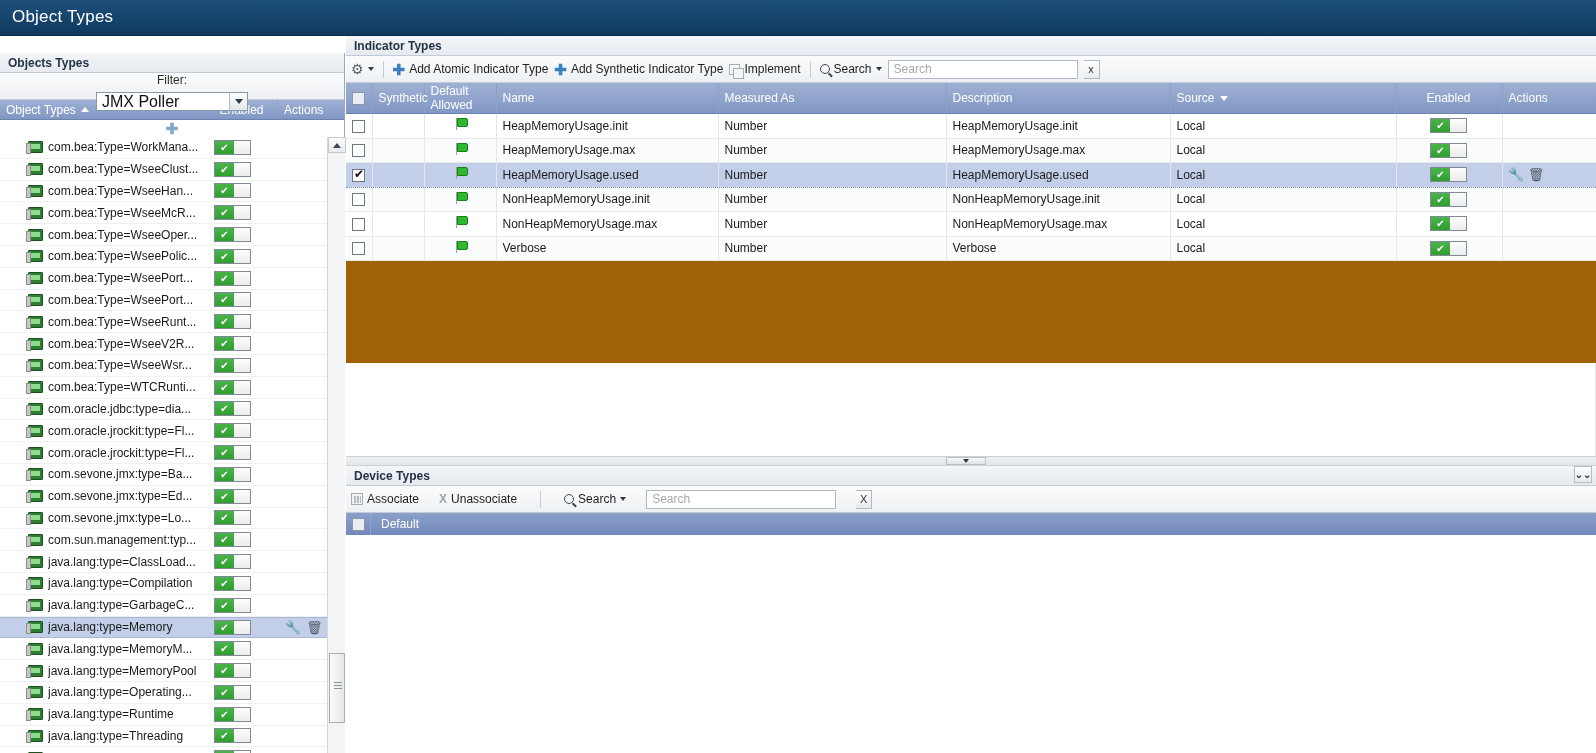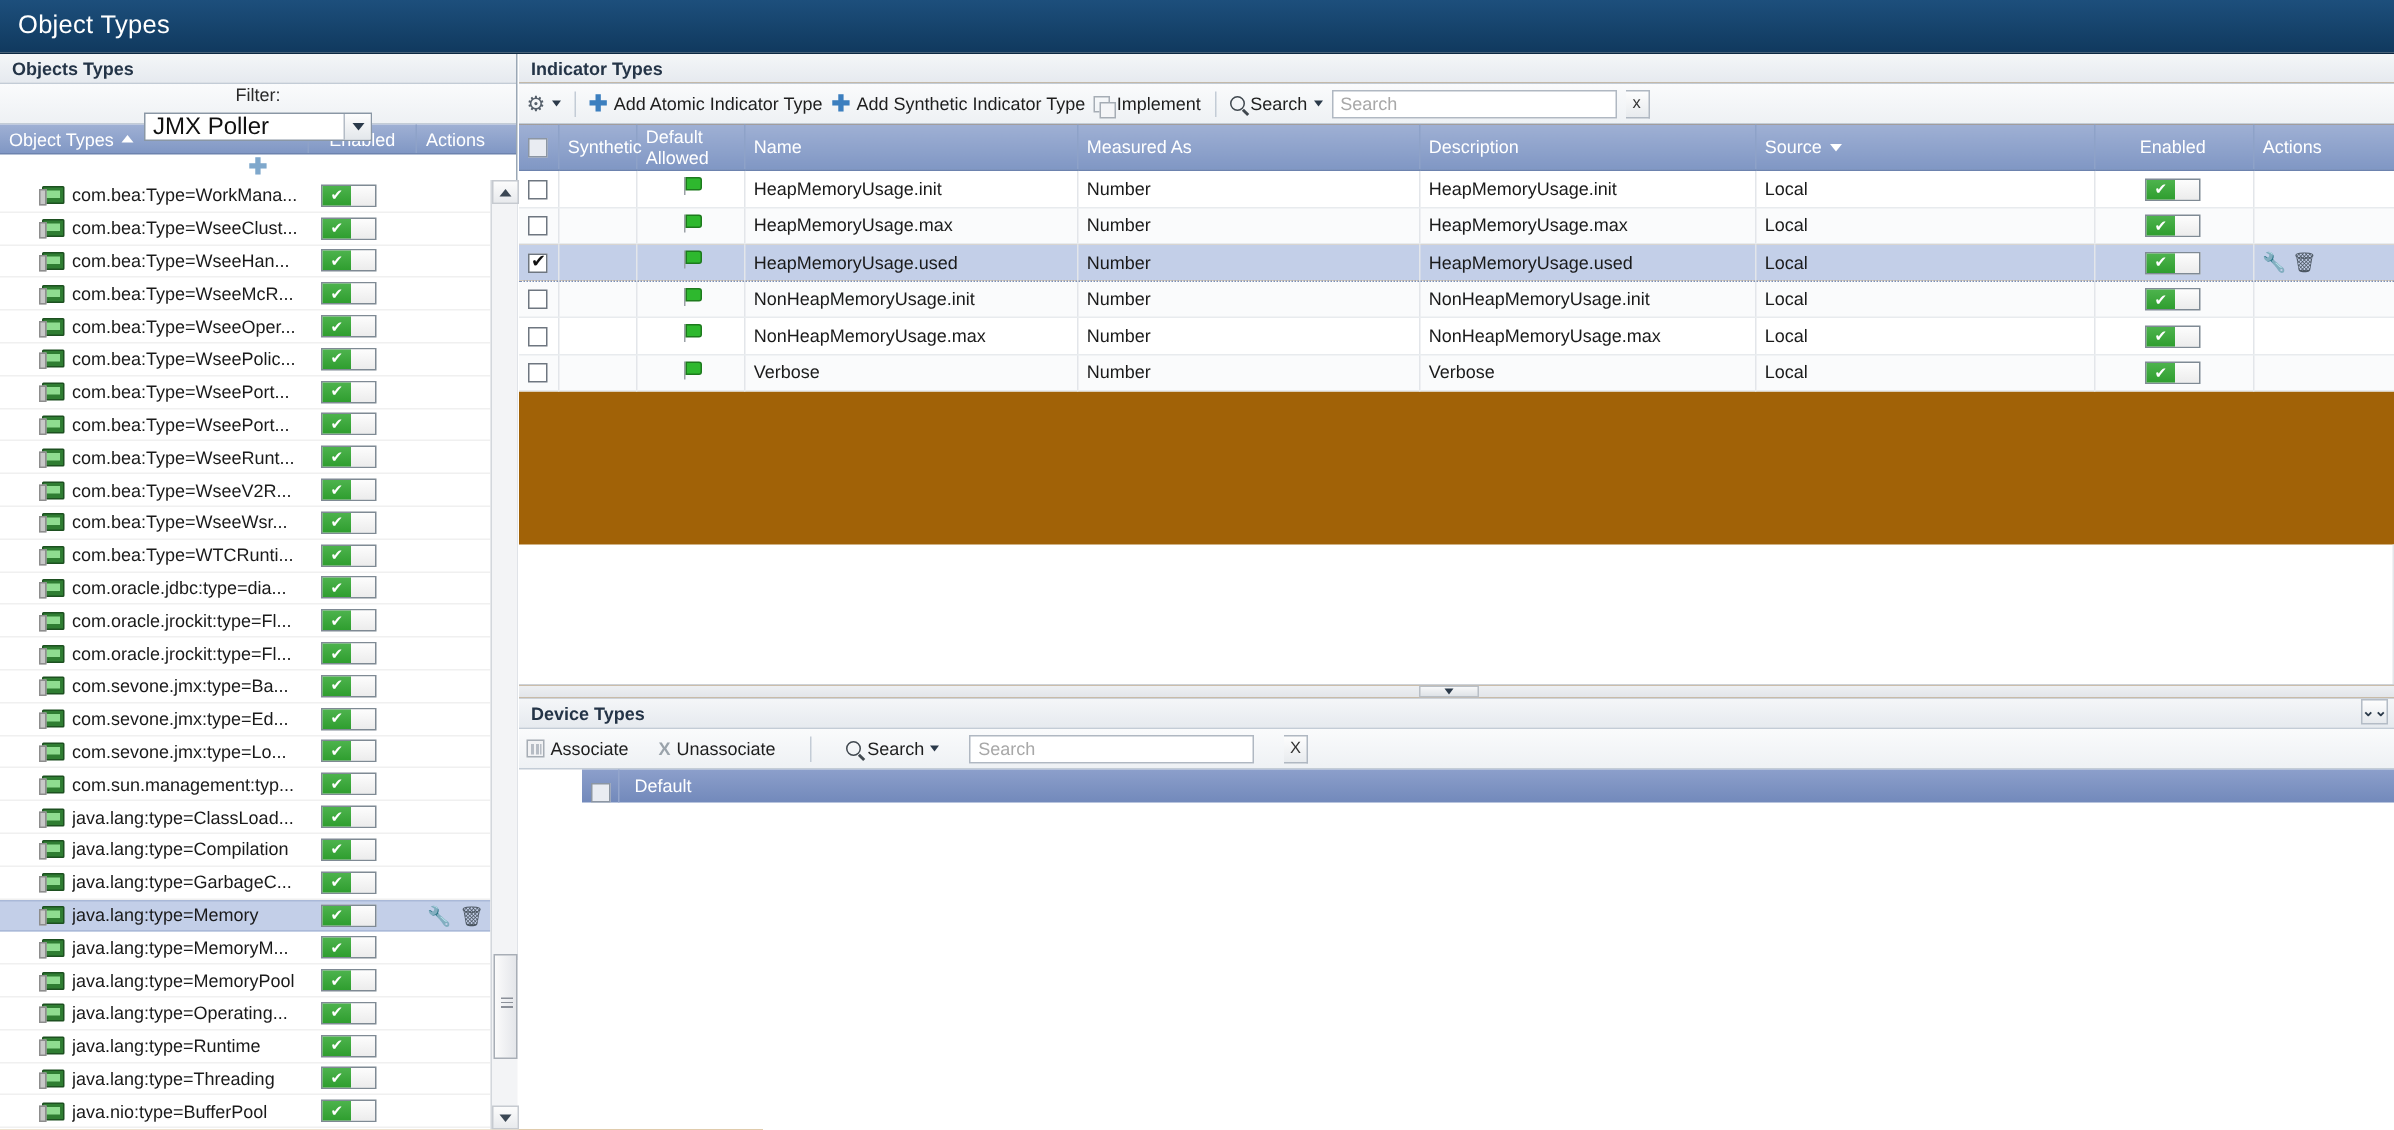--- a/index.html
+++ b/index.html
@@ -20,21 +20,21 @@
     background: linear-gradient(to bottom, #1d4f7c 0%, #10395e 100%);
     border-bottom: 1px solid #0b2842;
   }
   .titlebar .title {
     position: absolute; left: 12px; top: 7px;
     color: #ffffff; font-size: 17px; letter-spacing: .2px;
   }
 
   
   .left-panel {
-    position: absolute; left: 0; top: 36px; width: 345px; height: 604px;
+    position: absolute; left: 0; top: 53px; width: 345px; height: 604px;
     background: #ffffff; border-right: 1px solid #9aa7b5;
   }
   .panel-hd {
     height: 20px; background: linear-gradient(to bottom,#f4f6f8,#e6eaef);
     border-bottom: 1px solid #c3ccd6;
     font-weight: bold; font-size: 12px; color: #243447;
     padding: 3px 0 0 8px;
   }
   .left-toolbar {
     height: 27px; background: linear-gradient(to bottom,#fafbfc,#eef1f4);
@@ -158,21 +158,21 @@
   .splitter .handle { position:absolute; left:600px; top:0px; width:40px; height:8px; background:linear-gradient(to bottom,#f7f8f9,#dfe3e7); border:1px solid #b9bfc6; display:flex; align-items:center; justify-content:center; }
 
   .dev-panel { position:absolute; left:0; top:430px; width:1250px; height:287px; background:#fff; }
   .dev-hd { height:20px; background:linear-gradient(to bottom,#f4f6f8,#e6eaef); border-bottom:1px solid #c3ccd6; font-weight:bold; font-size:12px; color:#243447; padding:3px 0 0 8px; position:relative;}
   .collapse-btn { position:absolute; right:4px; top:0px; width:18px; height:17px; background:linear-gradient(to bottom,#fdfdfd,#e6e9ed); border:1px solid #b4bcc6; display:flex;align-items:center;justify-content:center; }
   .dbl-chev { font-size:10px; color:#2b3a4a; line-height:1; }
   .dev-toolbar { height:27px; background:linear-gradient(to bottom,#fafbfc,#eef1f4); border-bottom:1px solid #c3ccd6; display:flex; align-items:center; padding:0 5px; gap:20px; }
   .grid-ico { display:inline-block; width:12px;height:12px;border:1px solid #a6adb5;background:#f1f2f4;position:relative; }
   .grid-ico::after{content:"";position:absolute;left:2px;top:2px;width:7px;height:7px;background:repeating-linear-gradient(to right,#b6bcc4 0 2px,transparent 2px 3px);}
   .x-gray { color:#9aa3ab; font-weight:bold; font-size:12px; }
-  .dev-colhdr { height:22px; background:linear-gradient(to bottom,#8c9fcb,#7289bb); display:flex; align-items:flex-end; color:#fff; font-size:12px;margin-left:42px; }
+  .dev-colhdr { height:22px; background:linear-gradient(to bottom,#8c9fcb,#7289bb); display:flex; align-items:center; color:#fff; font-size:12px; }
   .dev-colhdr .cbwrap { width:24px; display:flex; justify-content:center; }
   .dev-colhdr .nm { padding-left:10px; border-left:1px solid #93a5cc; height:22px; display:flex; align-items:center; padding-right:10px;}
 </style>
 </head>
 <body>
 
 <div class="app">
 
   <div class="titlebar">
     <div class="title">Object Types</div>

